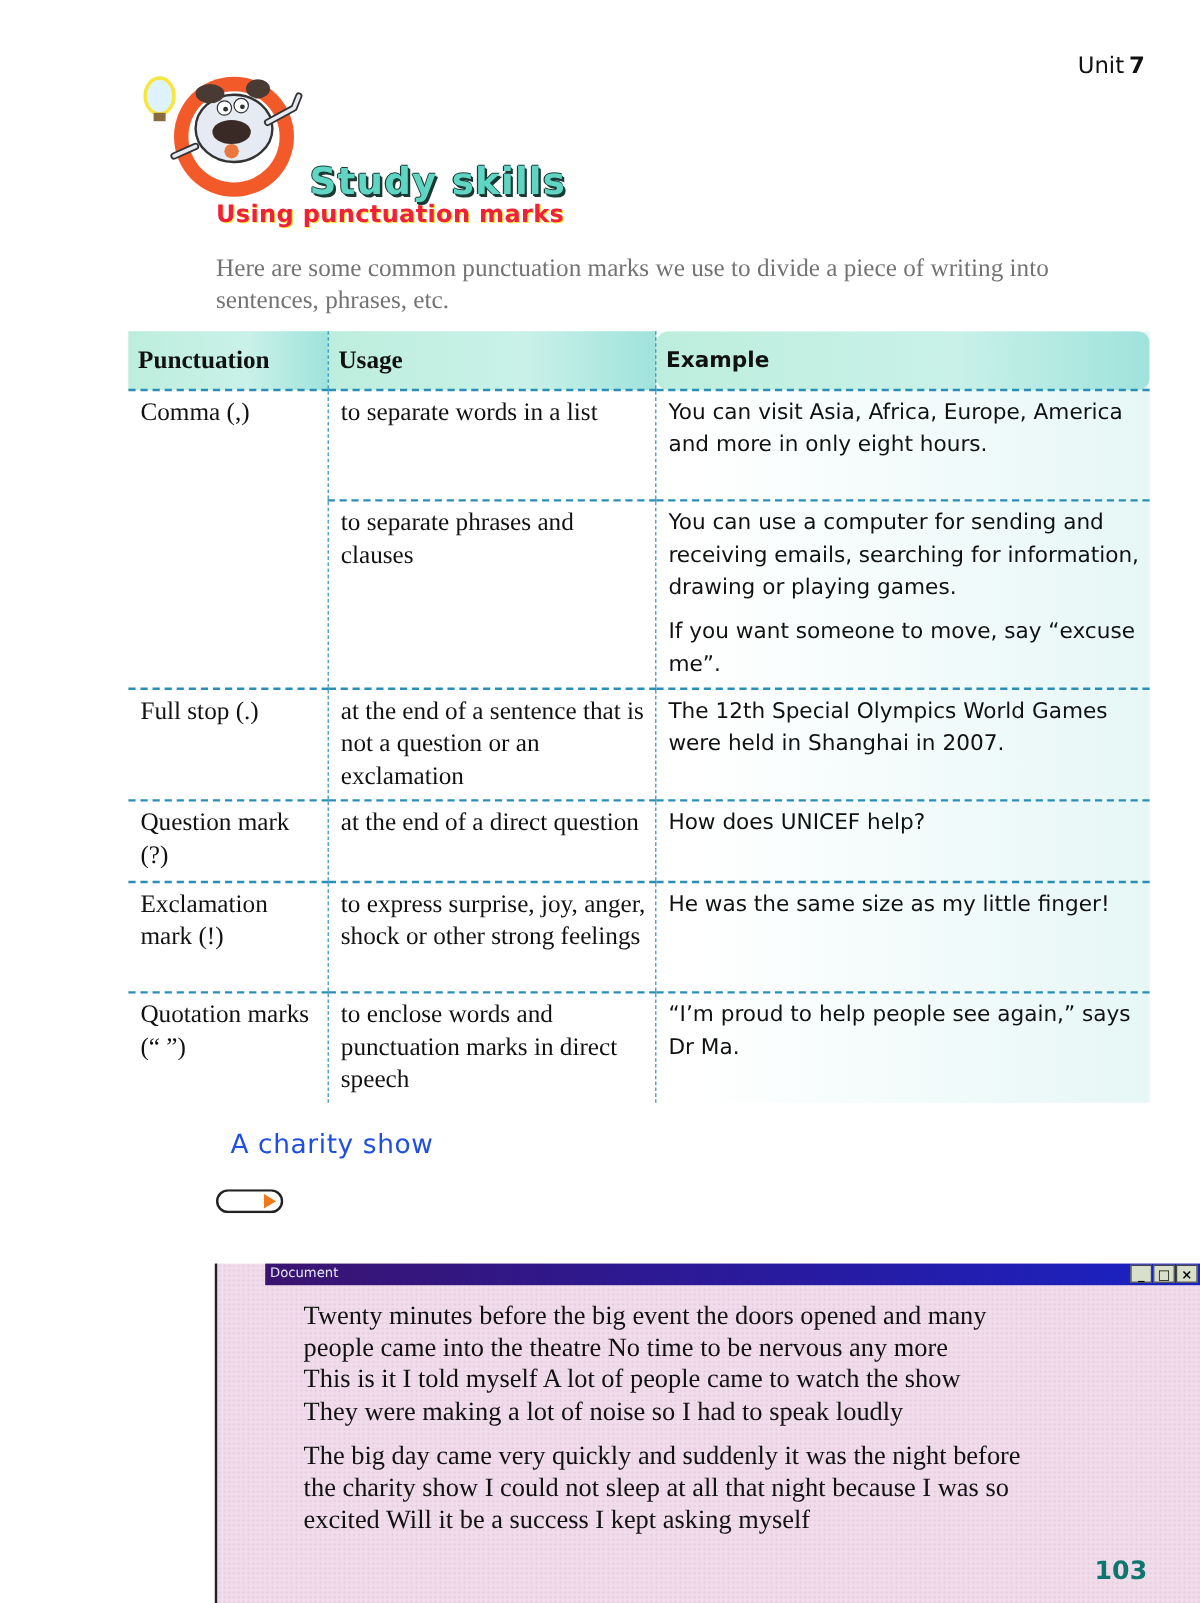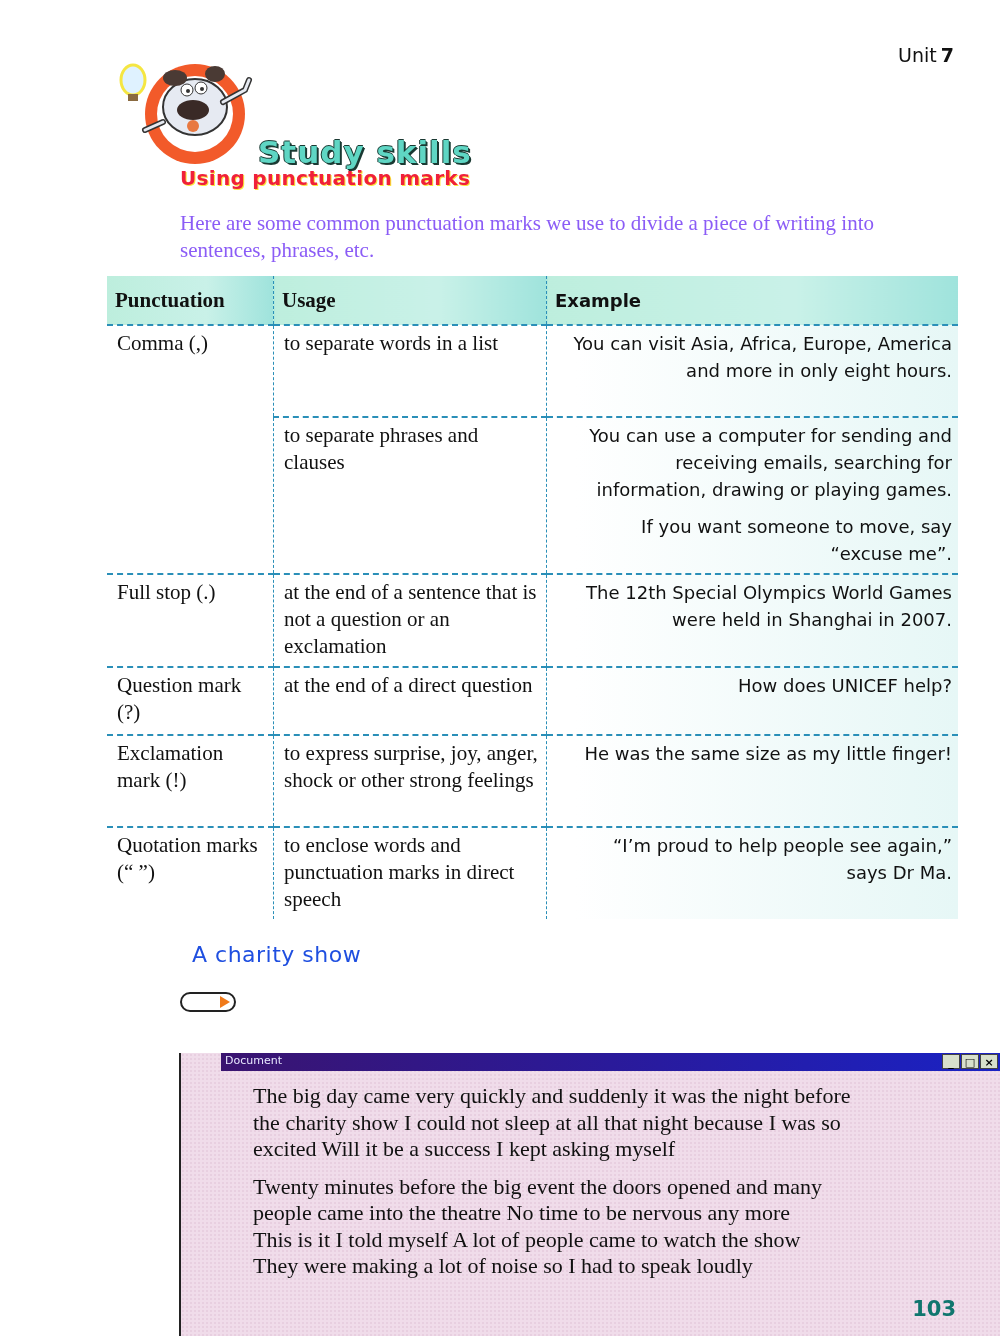--- a/index.html
+++ b/index.html
@@ -25,21 +25,21 @@
     margin-top: 36px;
   }
   .section-title {
     position: absolute; left: 180px; top: 166px;
     font-family: "DejaVu Sans", sans-serif; font-size: 20px; font-weight: bold;
     color: #f0203a; letter-spacing: 0.3px;
     text-shadow: 1px 1px 0 #f9e63a;
   }
   .intro {
     position: absolute; left: 180px; top: 210px; width: 740px;
-    font-family: "Liberation Serif", serif; font-size: 21px; line-height: 27px; color: #8b5cf6;
+    font-family: "Liberation Serif", serif; font-size: 21px; line-height: 27px; color: #737373;
   }
 
   
   .ptable {
     position: absolute; left: 107px; top: 276px; width: 851px;
     border-collapse: collapse;
     background: linear-gradient(90deg, #ffffff 0%, #ffffff 55%, #e6f7f6 100%);
   }
   .ptable th {
     background: linear-gradient(90deg, #bdeedd 0%, #c9f1e8 60%, #9fe3dc 100%);
@@ -49,23 +49,23 @@
     margin-top: 15px;
   }
   .ptable td {
     vertical-align: top; font-size: 20px; line-height: 27px;
     padding: 4px 6px 6px 10px;
     border-bottom: 2px dashed #2a8fb8;
   }
   .ptable tr:last-child td { border-bottom: none; }
   .ptable .c1 { width: 150px; font-family: "Liberation Serif", serif; font-size: 21px; }
   .ptable .c2 { width: 256px; border-left: 1px dashed #2a8fb8; font-family: "Liberation Serif", serif; font-size: 21px; }
-  .ptable .c3 { border-left: 1px dashed #2a8fb8; font-family: "DejaVu Sans", sans-serif; font-size: 18px; }
+  .ptable .c3 { border-left: 1px dashed #2a8fb8; font-family: "DejaVu Sans", sans-serif; font-size: 18px; border-radius: 10px; }
   .ptable th.c2, .ptable th.c3 { border-left: 1px dashed #2a8fb8; }
-  .ptable .c3 p { margin: 0 0 10px 16px; text-align: right; }
+  .ptable .c3 p { margin: 0 0 10px 0; }
   .ptable .c3 p:last-child { margin-bottom: 0; }
 
   .charity-title {
     position: absolute; left: 192px; top: 942px;
     font-family: "DejaVu Sans", sans-serif; font-size: 22px; color: #1f4fe0; letter-spacing: 0.5px;
   }
   .instr {
     position: absolute; left: 180px; top: 988px; width: 780px;
     font-family: "DejaVu Sans", sans-serif; font-style: italic; font-size: 17.5px; line-height: 27px; color: #111;
   }
@@ -203,23 +203,23 @@
 <div class="docwin">
   <div class="titlebar">
     <span class="ttl">Document</span>
     <div class="ctrls">
       <div class="ctrl">_</div>
       <div class="ctrl">□</div>
       <div class="ctrl">×</div>
     </div>
   </div>
   <div class="body">
-    <p>The big day came very quickly and suddenly it was the night before
-the charity show I could not sleep at all that night because I was so
-excited Will it be a success I kept asking myself</p>
     <p>Twenty minutes before the big event the doors opened and many
 people came into the theatre No time to be nervous any more
 This is it I told myself A lot of people came to watch the show
 They were making a lot of noise so I had to speak loudly</p>
+    <p>The big day came very quickly and suddenly it was the night before
+the charity show I could not sleep at all that night because I was so
+excited Will it be a success I kept asking myself</p>
   </div>
 </div>
 
 <div class="pagenum">103</div>
 
 </body></html>

